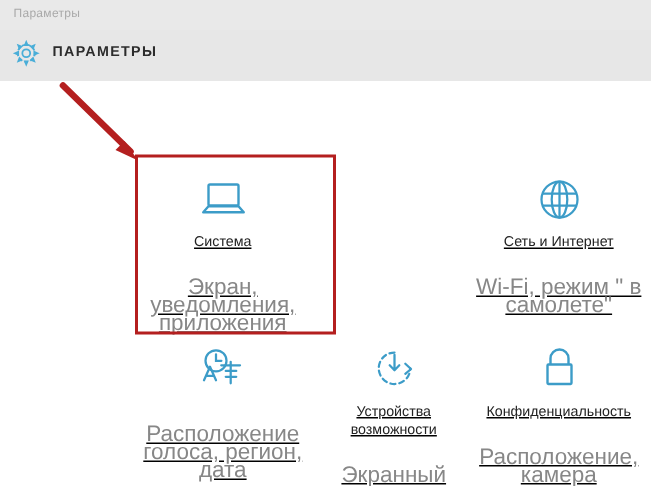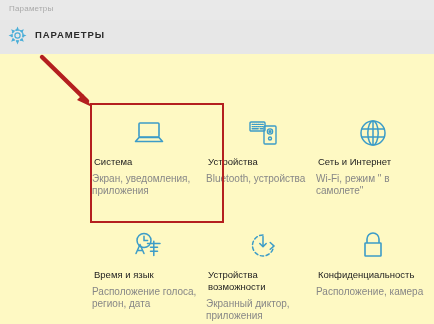--- a/index.html
+++ b/index.html
@@ -11,21 +11,21 @@
     height: 324px;
     overflow: hidden;
     background: #e7e7e7;
     font-family: "Liberation Sans", "DejaVu Sans", sans-serif;
     -webkit-font-smoothing: antialiased;
   }
   #app-window {
     position: relative;
     width: 434px;
     height: 324px;
-    background: #fef9c3;
+    background: #ffffff;
   }
 
   
   #title-bar {
     position: absolute;
     left: 0; top: 0;
     width: 434px;
     height: 20px;
     background: #e9e9e9;
   }
@@ -71,21 +71,23 @@
     left: 0;
     top: 103px;
     width: 434px;
     height: 221px;
   }
   .tile {
     position: absolute;
     width: 117px;
     height: 110px;
     box-sizing: border-box;
+    text-align: center;
     background: transparent;
+    text-decoration: underline;
   }
   .tile-row-top { top: 0px; }
   .tile-row-bottom { top: 113px; }
   .tile-col-1 { left: 90px; }
   .tile-col-2 { left: 204px; }
   .tile-col-3 { left: 314px; }
 
   .tile-icon {
     height: 40px;
     margin-top: 10px;
@@ -94,24 +96,24 @@
     justify-content: center;
   }
   .tile-title {
     font-size: 9.5px;
     color: #232323;
     line-height: 12px;
     margin-top: 3px;
     padding: 0 4px;
   }
   .tile-desc {
-    font-size: 10px;
+    font-size: 15px;
     color: #878787;
     line-height: 12px;
-    margin-top: 5px;
+    margin-top: 18px;
     padding: 0 2px;
   }
 
   
   #annotation-layer {
     position: absolute;
     left: 0; top: 0;
     width: 434px;
     height: 324px;
     pointer-events: none;
@@ -167,36 +169,20 @@
       <div class="tile-icon">
         <svg width="34" height="26" viewBox="0 0 34 26" fill="none" stroke="#3c9cc8" stroke-width="1.6" stroke-linejoin="round">
           <rect x="7" y="3" width="20" height="14" rx="1"></rect>
           <path d="M3.5 21.5 L30.5 21.5 L27 17.5 L7 17.5 Z"></path>
         </svg>
       </div>
       <div class="tile-title">Система</div>
       <div class="tile-desc">Экран, уведомления, приложения</div>
     </div>
 
-    <div class="tile tile-row-top tile-col-2">
-      <div class="tile-icon">
-        <svg width="30" height="28" viewBox="0 0 30 28" fill="none" stroke="#3c9cc8" stroke-width="1.4" stroke-linejoin="round">
-          <rect x="2" y="3" width="15" height="9" rx="1"></rect>
-          <path d="M4.2 5.4 h1 M6.2 5.4 h1 M8.2 5.4 h1 M10.2 5.4 h1 M12.2 5.4 h1 M14.2 5.4 h1" stroke-linecap="round"></path>
-          <path d="M4.2 7.6 h1 M6.2 7.6 h1 M8.2 7.6 h1 M10.2 7.6 h1 M12.2 7.6 h1 M14.2 7.6 h1" stroke-linecap="round"></path>
-          <path d="M4.2 9.8 h6 M12.2 9.8 h2.8" stroke-linecap="round"></path>
-          <rect x="16" y="7" width="12" height="18" rx="1"></rect>
-          <circle cx="22" cy="12.5" r="2.6"></circle>
-          <circle cx="22" cy="12.5" r="0.9" fill="#3c9cc8"></circle>
-          <circle cx="22" cy="19.5" r="1.5"></circle>
-        </svg>
-      </div>
-      <div class="tile-title">Устройства</div>
-      <div class="tile-desc">Bluetooth, устройства</div>
-    </div>
 
     <div class="tile tile-row-top tile-col-3">
       <div class="tile-icon">
         <svg width="30" height="30" viewBox="0 0 30 30" fill="none" stroke="#3c9cc8" stroke-width="1.5">
           <circle cx="15" cy="15" r="12"></circle>
           <ellipse cx="15" cy="15" rx="5.2" ry="12"></ellipse>
           <path d="M3.4 11 H26.6 M3.4 19 H26.6 M15 3 V27"></path>
         </svg>
       </div>
       <div class="tile-title">Сеть и Интернет</div>
@@ -206,21 +192,20 @@
     <div class="tile tile-row-bottom tile-col-1">
       <div class="tile-icon">
         <svg width="34" height="30" viewBox="0 0 34 30" fill="none" stroke="#3c9cc8" stroke-width="1.5">
           <circle cx="12" cy="9.5" r="7"></circle>
           <path d="M12 5.2 V9.5 H15.6" stroke-linecap="round"></path>
           <path d="M4 22.5 L8 13.5 L12 22.5 M5.6 19.6 H10.4" stroke-linecap="round" stroke-linejoin="round"></path>
           <path d="M15.5 12.5 H28 M21.8 10.2 V12.5" stroke-linecap="round"></path>
           <path d="M18.5 16.3 H25.5 M18.5 20.2 H25.5 M21.8 12.5 V24.5" stroke-linecap="round"></path>
         </svg>
       </div>
-      <div class="tile-title">Время и язык</div>
       <div class="tile-desc">Расположение голоса, регион, дата</div>
     </div>
 
     <div class="tile tile-row-bottom tile-col-2">
       <div class="tile-icon">
         <svg width="30" height="28" viewBox="0 0 30 28" fill="none" stroke="#3c9cc8" stroke-width="1.5" stroke-linecap="round">
           <path d="M15 3 A10.5 10.5 0 1 0 25.5 13.5" stroke-dasharray="3.4 2.6"></path>
           <path d="M15 4.5 V14.5 M11.8 11.5 L15 14.8 L18.2 11.5" stroke-linejoin="round"></path>
           <path d="M22.2 10.5 L26 14 L22.2 17.2" stroke-linejoin="round"></path>
         </svg>

